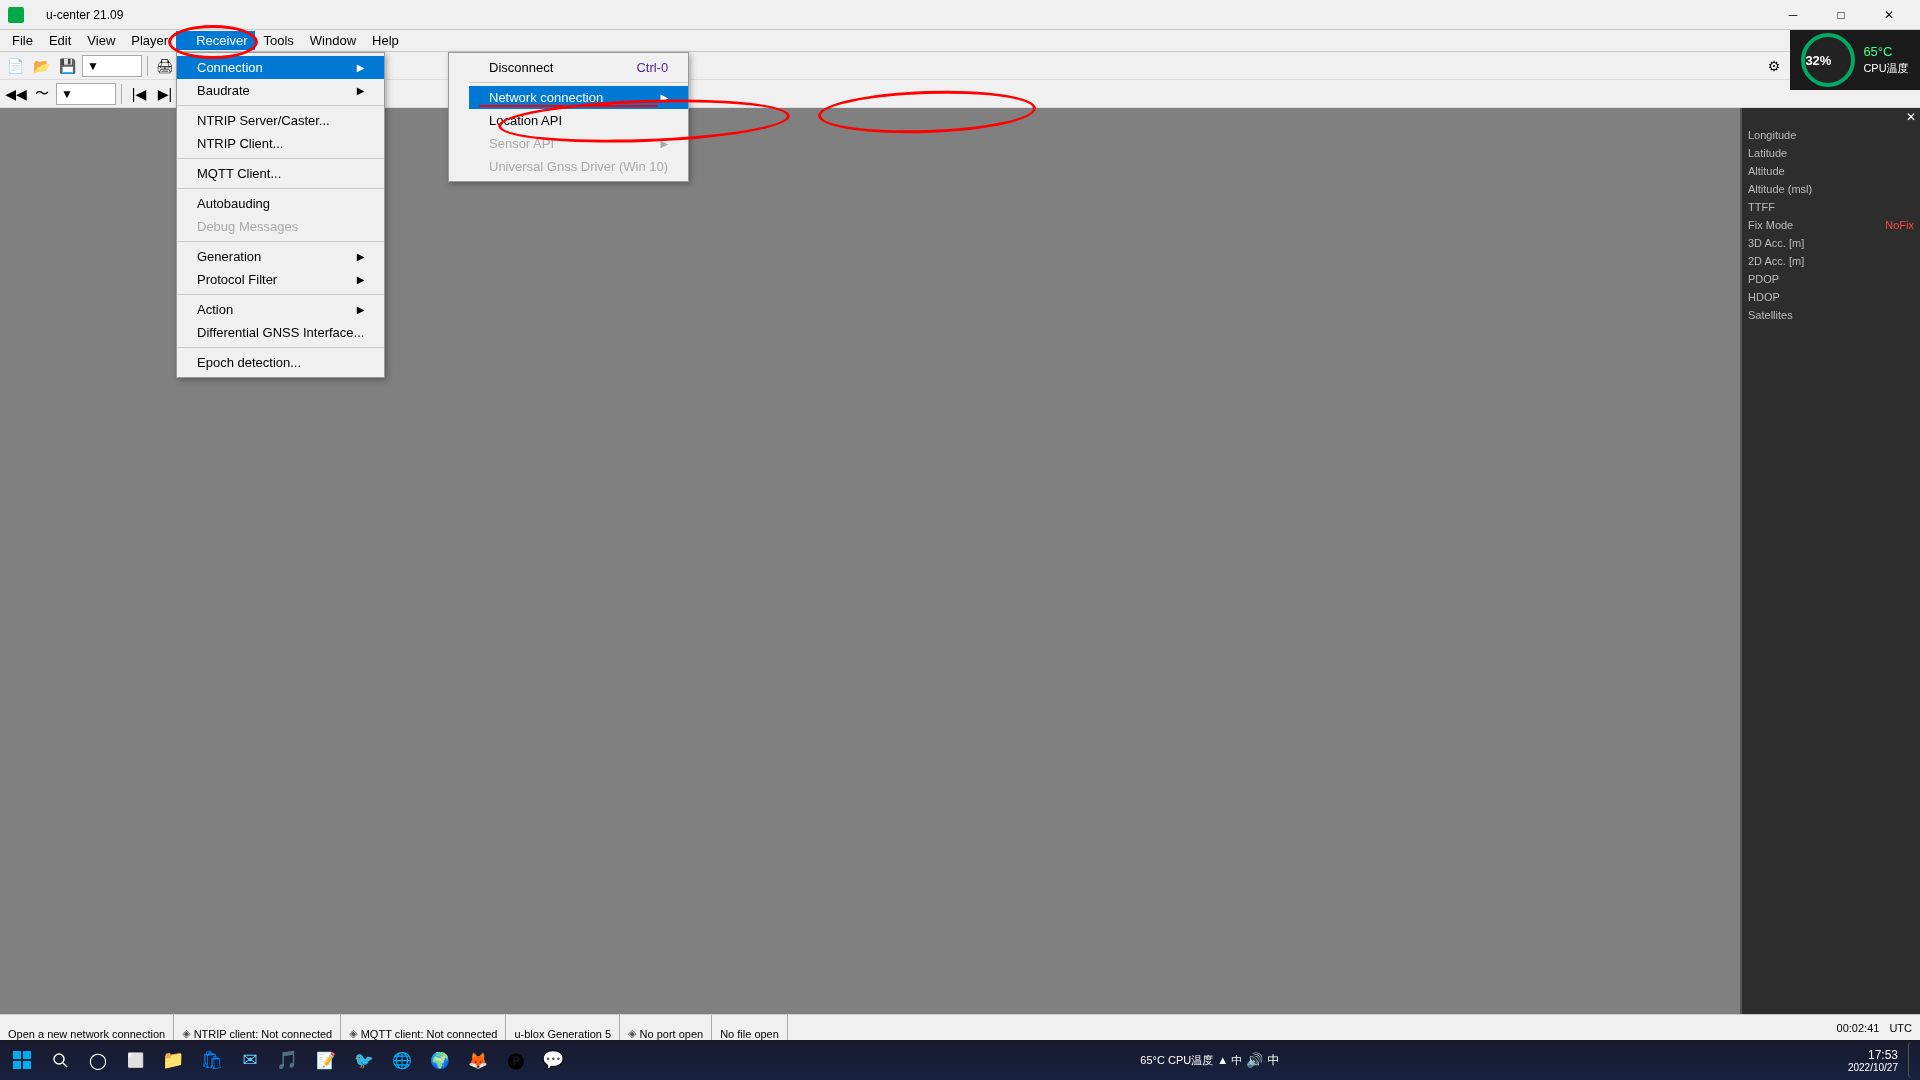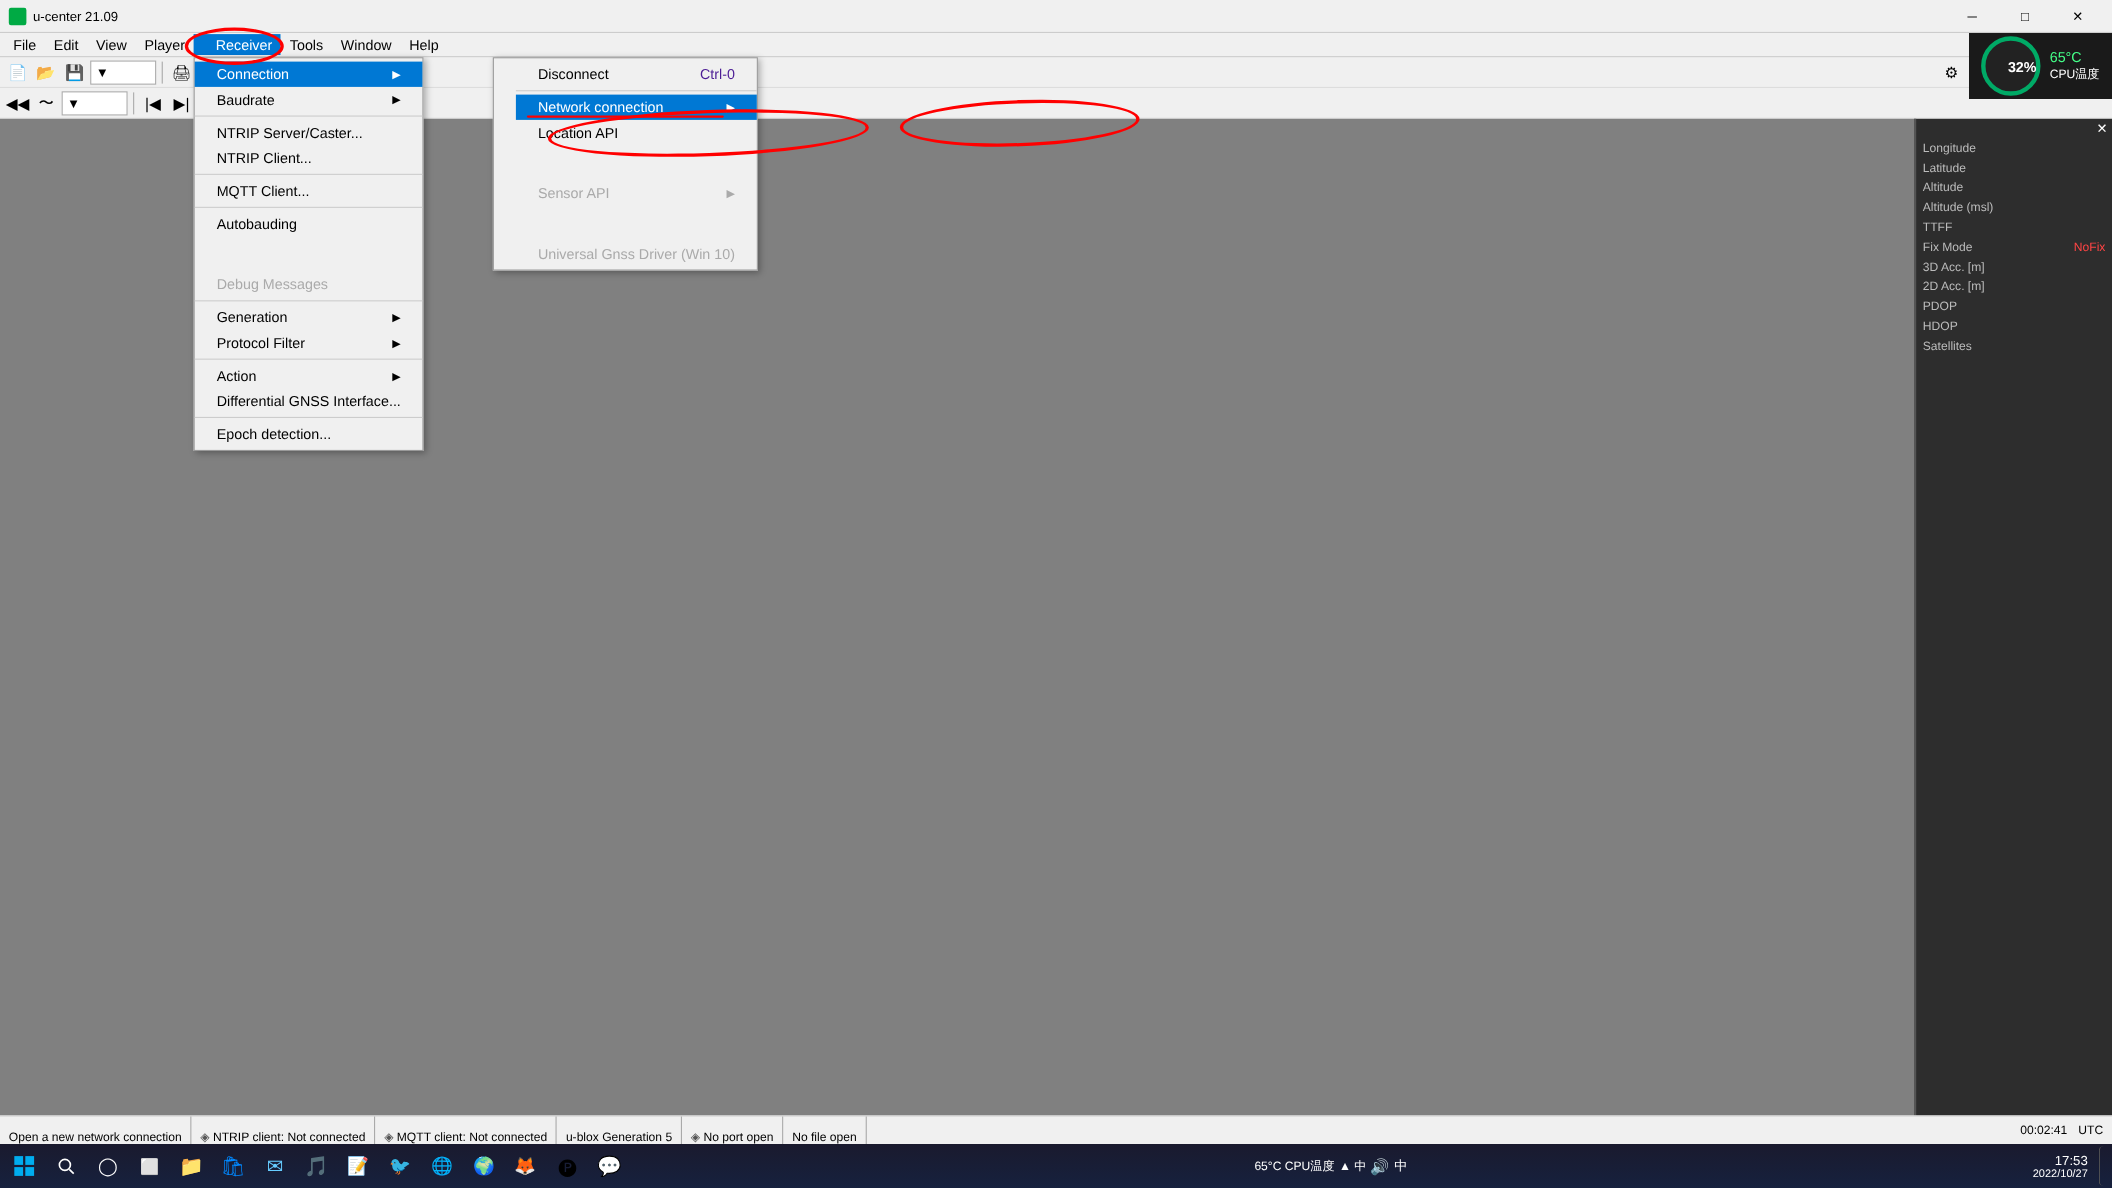--- a/index.html
+++ b/index.html
@@ -30,20 +30,21 @@
     }
     .title-bar-icon {
       width: 16px;
       height: 16px;
       background: #00aa44;
       border-radius: 2px;
     }
     .title-text {
       font-size: 12px;
       color: #000;
+      margin-left: 16px;
     }
     .title-bar-controls {
       display: flex;
       gap: 2px;
     }
     .title-btn {
       width: 46px;
       height: 30px;
       display: flex;
       align-items: center;
@@ -240,21 +241,21 @@
       gap: 8px;
       padding: 4px;
     }
     .cpu-circle {
       width: 54px;
       height: 54px;
       border-radius: 50%;
       border: 4px solid #00aa66;
       display: flex;
       align-items: center;
-      justify-content: flex-end;
+      justify-content: flex-start;
       color: #fff;
       font-size: 13px;
       font-weight: bold;
       position: relative;
       background: #222;
     }
     .cpu-info {
       color: #fff;
       font-size: 11px;
       line-height: 1.4;
@@ -275,21 +276,21 @@
       display: flex;
       align-items: center;
       justify-content: space-between;
       padding: 4px 20px 4px 20px;
       cursor: pointer;
       font-size: 13px;
       color: #000;
       white-space: nowrap;
     }
     .menu-dropdown-item.active { background: #0078d4; color: #fff; }
-    .menu-dropdown-item.disabled { color: #aaa; cursor: default; margin-top: 32px; }
+    .menu-dropdown-item.disabled { color: #aaa; cursor: default; }
     .menu-separator {
       height: 1px;
       background: #ccc;
       margin: 3px 0;
     }
     .submenu-arrow {
       font-size: 10px;
       margin-left: 10px;
     }
 

